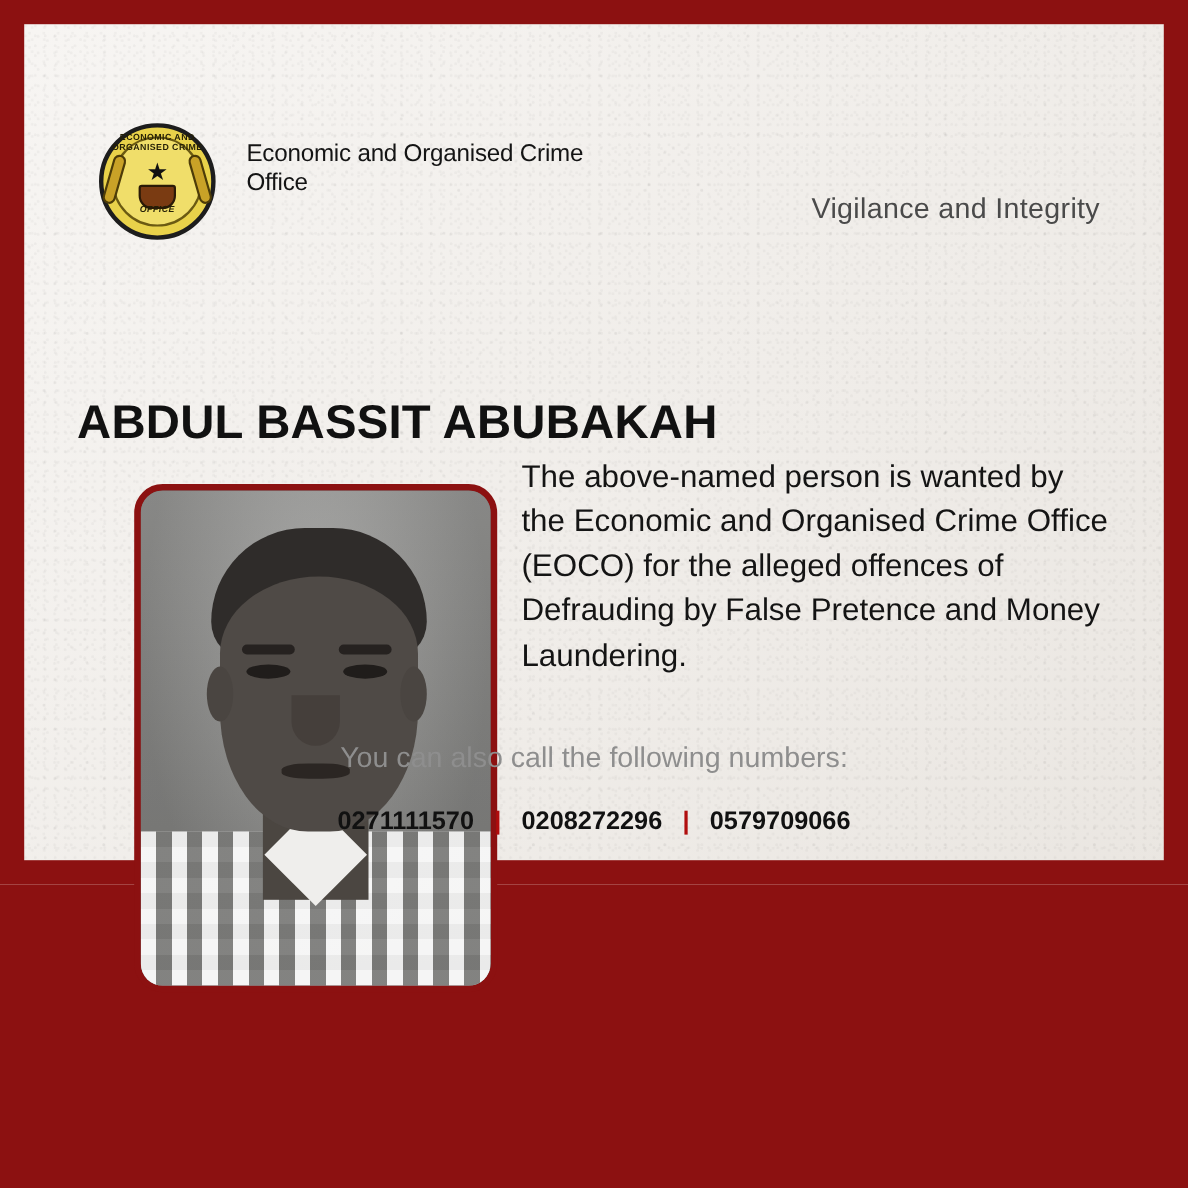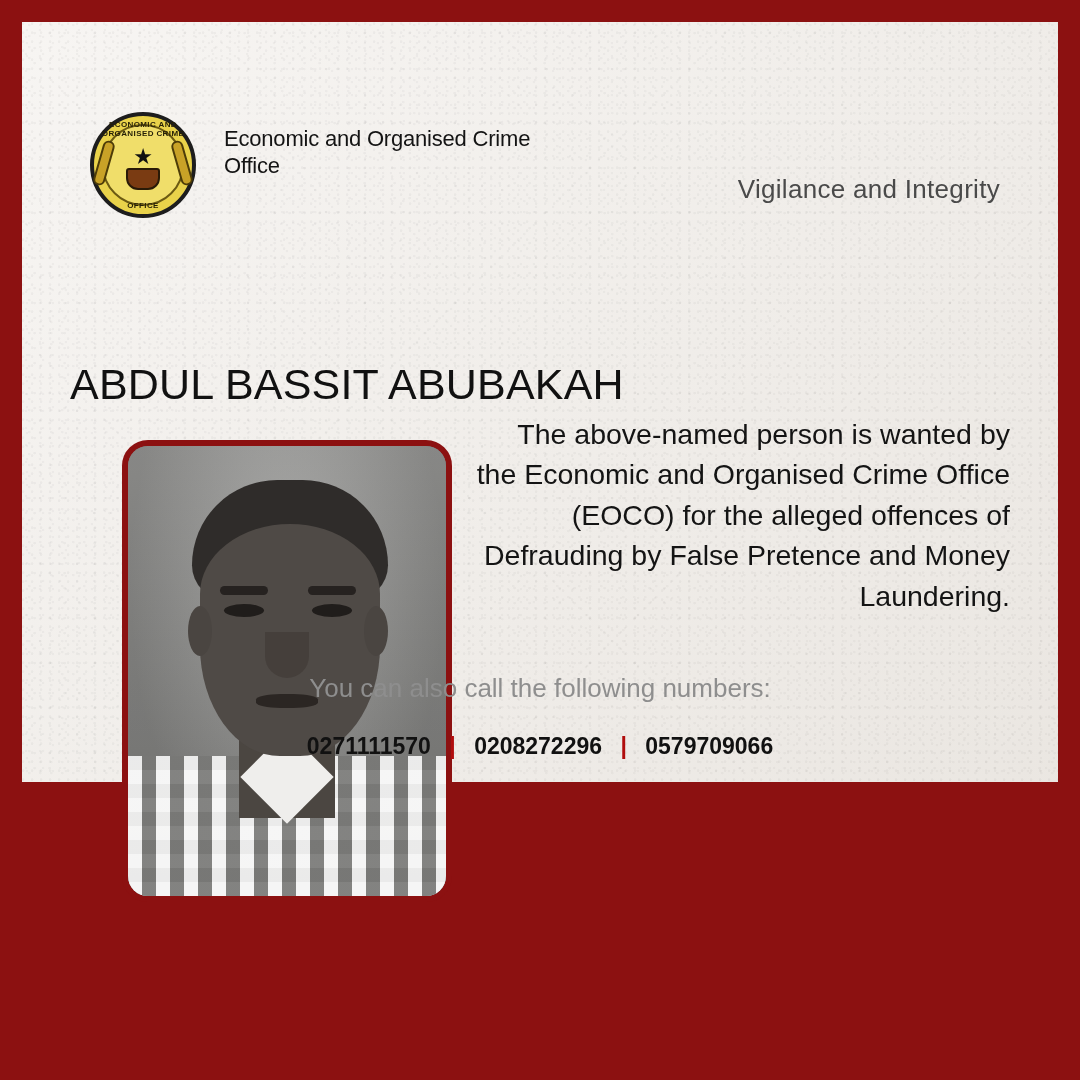--- a/index.html
+++ b/index.html
@@ -67,21 +67,21 @@
     position: absolute;
     left: 0;
     right: 0;
     text-align: center;
     font-size: 8px;
     font-weight: bold;
     color: #241f06;
     letter-spacing: 0.4px;
   }
   .logo-text-top { top: 14px; }
-  .logo-text-bottom { bottom: 14px; }
+  .logo-text-bottom { bottom: 29px; font-style: italic; }
   .logo-star {
     position: absolute;
     top: 40px;
     left: 50%;
     transform: translateX(-50%);
     color: #111;
     font-size: 22px;
     line-height: 22px;
   }
   .logo-shield {
@@ -155,21 +155,21 @@
     width: 372px;
     margin-left: auto;
   }
 
   
   .suspect-name {
     position: absolute;
     top: 338px;
     left: 48px;
     font-size: 43px;
-    font-weight: normal;
+    font-weight: bold;
     color: #111;
     letter-spacing: 0.2px;
   }
 
   
   .photo-frame {
     position: absolute;
     top: 418px;
     left: 100px;
     width: 330px;
@@ -287,21 +287,21 @@
     height: 66px;
     background: #efeeec;
   }
 
   
   .body-copy {
     position: absolute;
     top: 392px;
     left: 452px;
     right: 48px;
-    text-align: right;
+    text-align: left;
     font-size: 28.5px;
     line-height: 1.42;
     color: #141414;
   }
   .body-copy p { margin: 0; }
   .body-copy p + p { margin-top: 34px; }
 
   
   .call-line {
     position: absolute;

